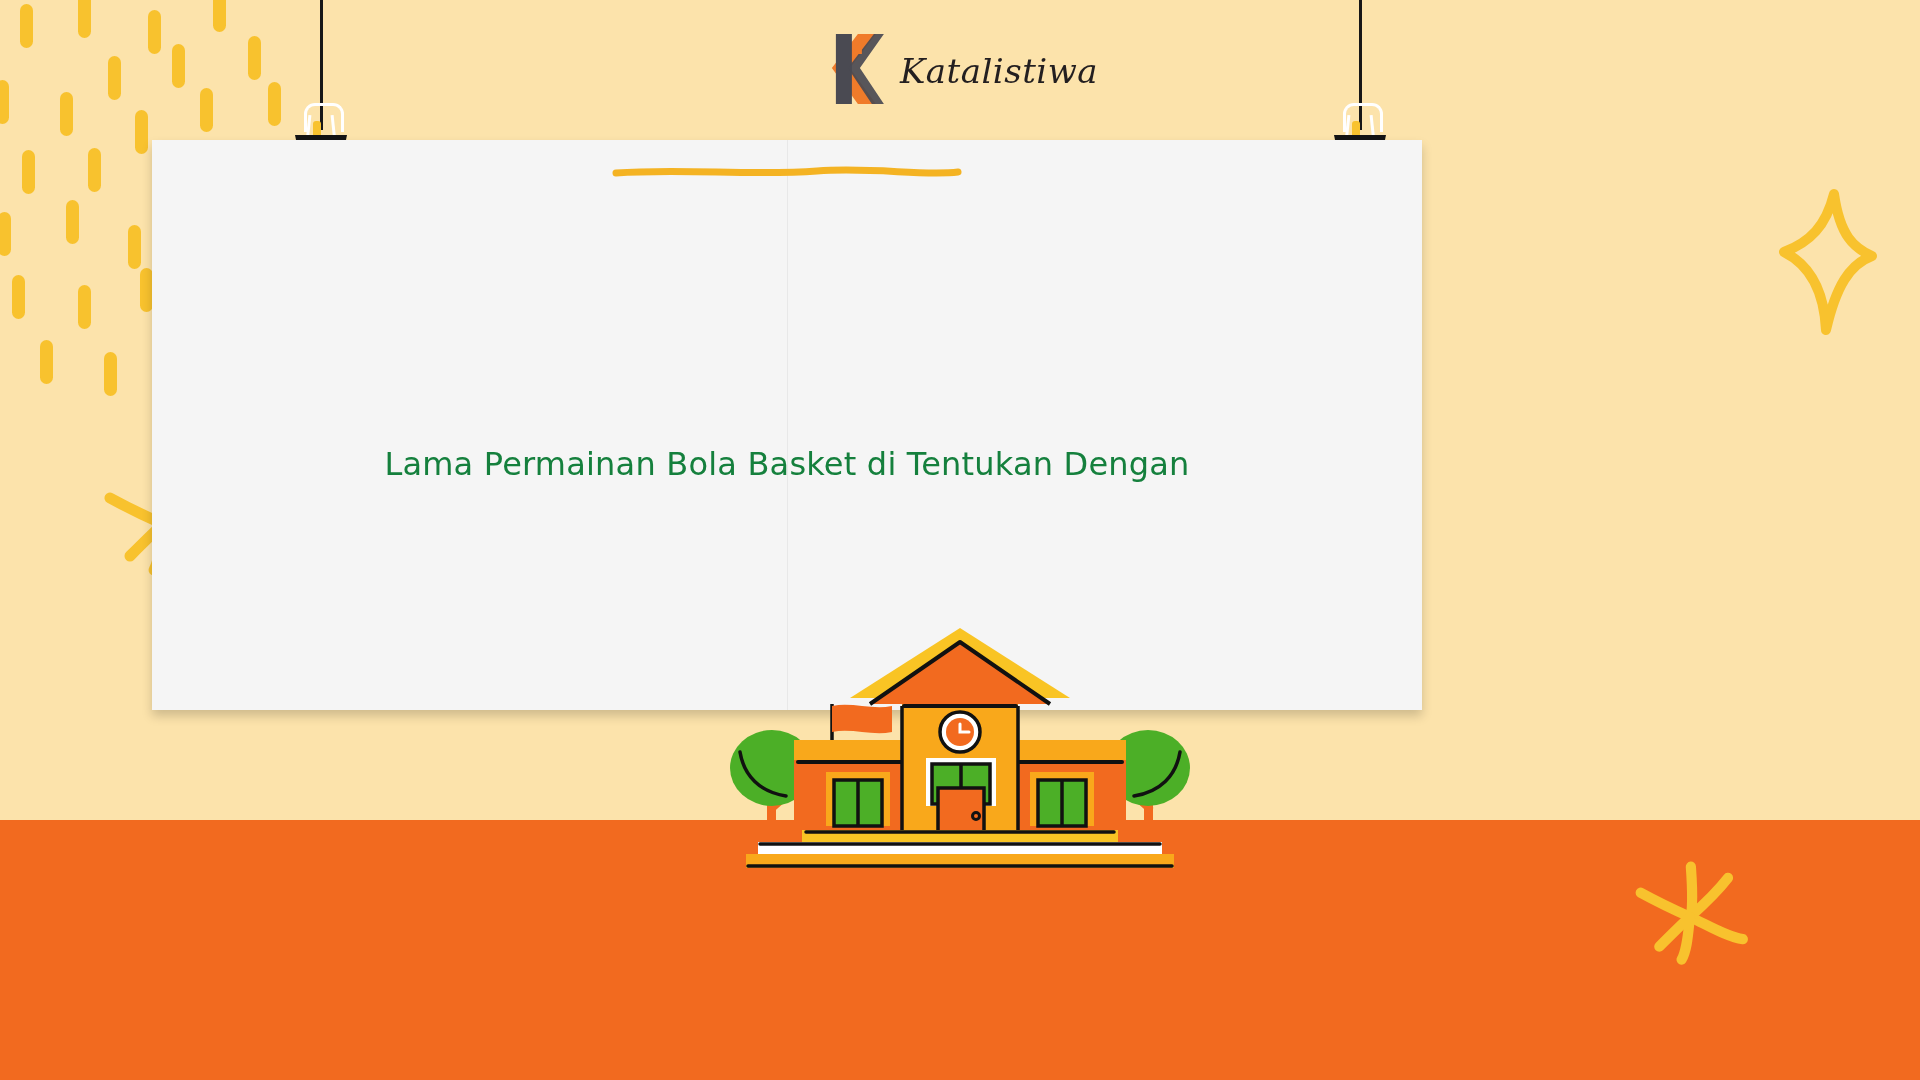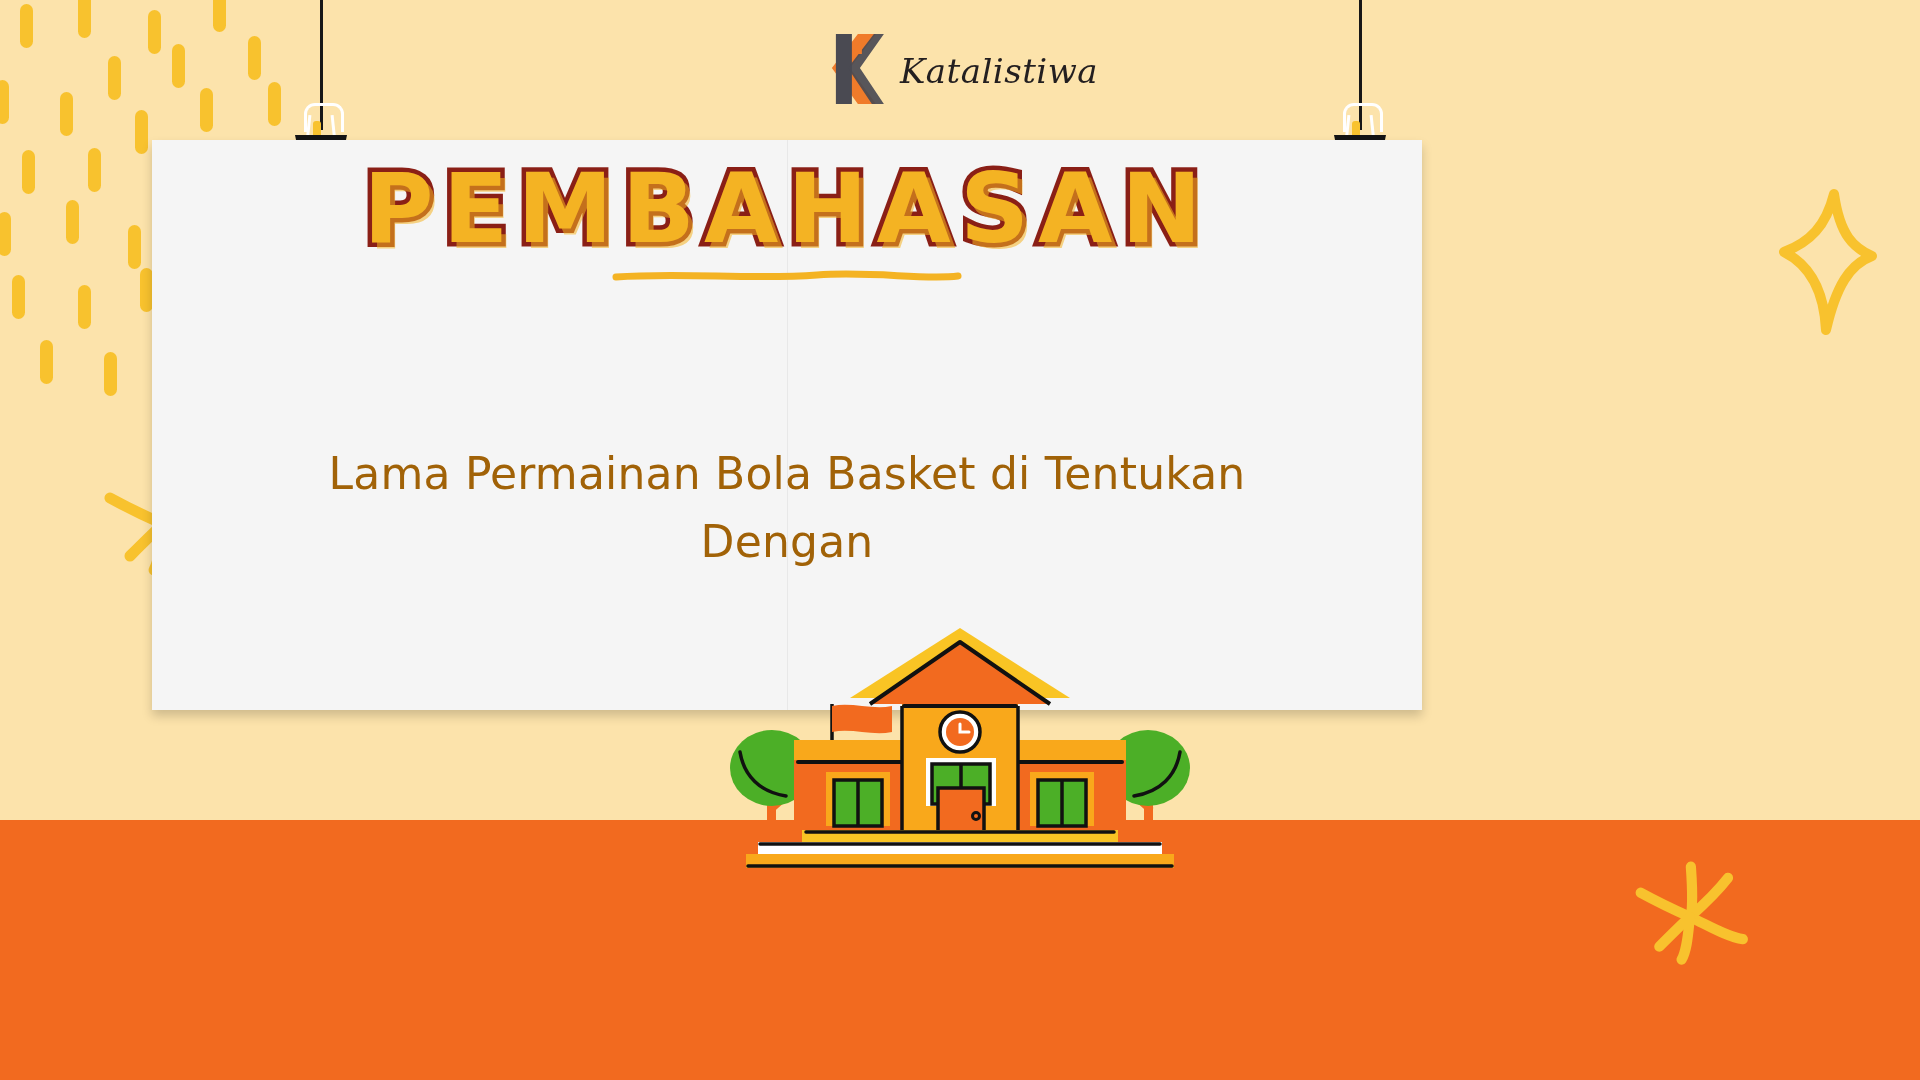--- a/index.html
+++ b/index.html
@@ -76,23 +76,23 @@
   }
   .title-underline{
     display:block;margin:6px auto 0;width:350px;height:18px;
   }
 
   
   .body-text{
     position:absolute;left:170px;right:170px;top:300px;
     text-align:center;
     font-family:"DejaVu Sans",sans-serif;
-    font-size:44px;
+    font-size:32px;
     line-height:1.55;
-    color:#a16207;
+    color:#15803d;
     letter-spacing:.2px;
   }
 
   
   .logo{
     position:absolute;left:50%;top:32px;transform:translateX(-50%);
     display:flex;align-items:center;gap:12px;
   }
   .logo .wordmark{
     font-family:"DejaVu Serif",serif;
@@ -206,21 +206,20 @@
         <polygon points="30,22 40,6 40,22" fill="#F07B2A"></polygon>
       </svg>
     </span>
     <span class="wordmark">Katalistiwa</span>
   </div>
 
   <div class="paper">
     <div class="fold"></div>
 
     <div class="title-wrap">
-      <h1 class="title">PEMBAHASAN</h1>
       <svg class="title-underline" viewBox="0 0 350 18">
         <path d="M4 9 C70 4, 140 12, 205 7 C260 3, 310 12, 346 8" fill="none" stroke="#F4B323" stroke-width="7" stroke-linecap="round"></path>
       </svg>
     </div>
 
     <div class="body-text">Lama Permainan Bola Basket di Tentukan Dengan</div>
   </div>
 
   <div class="school">
     <svg width="500" height="250" viewBox="0 0 500 250">

